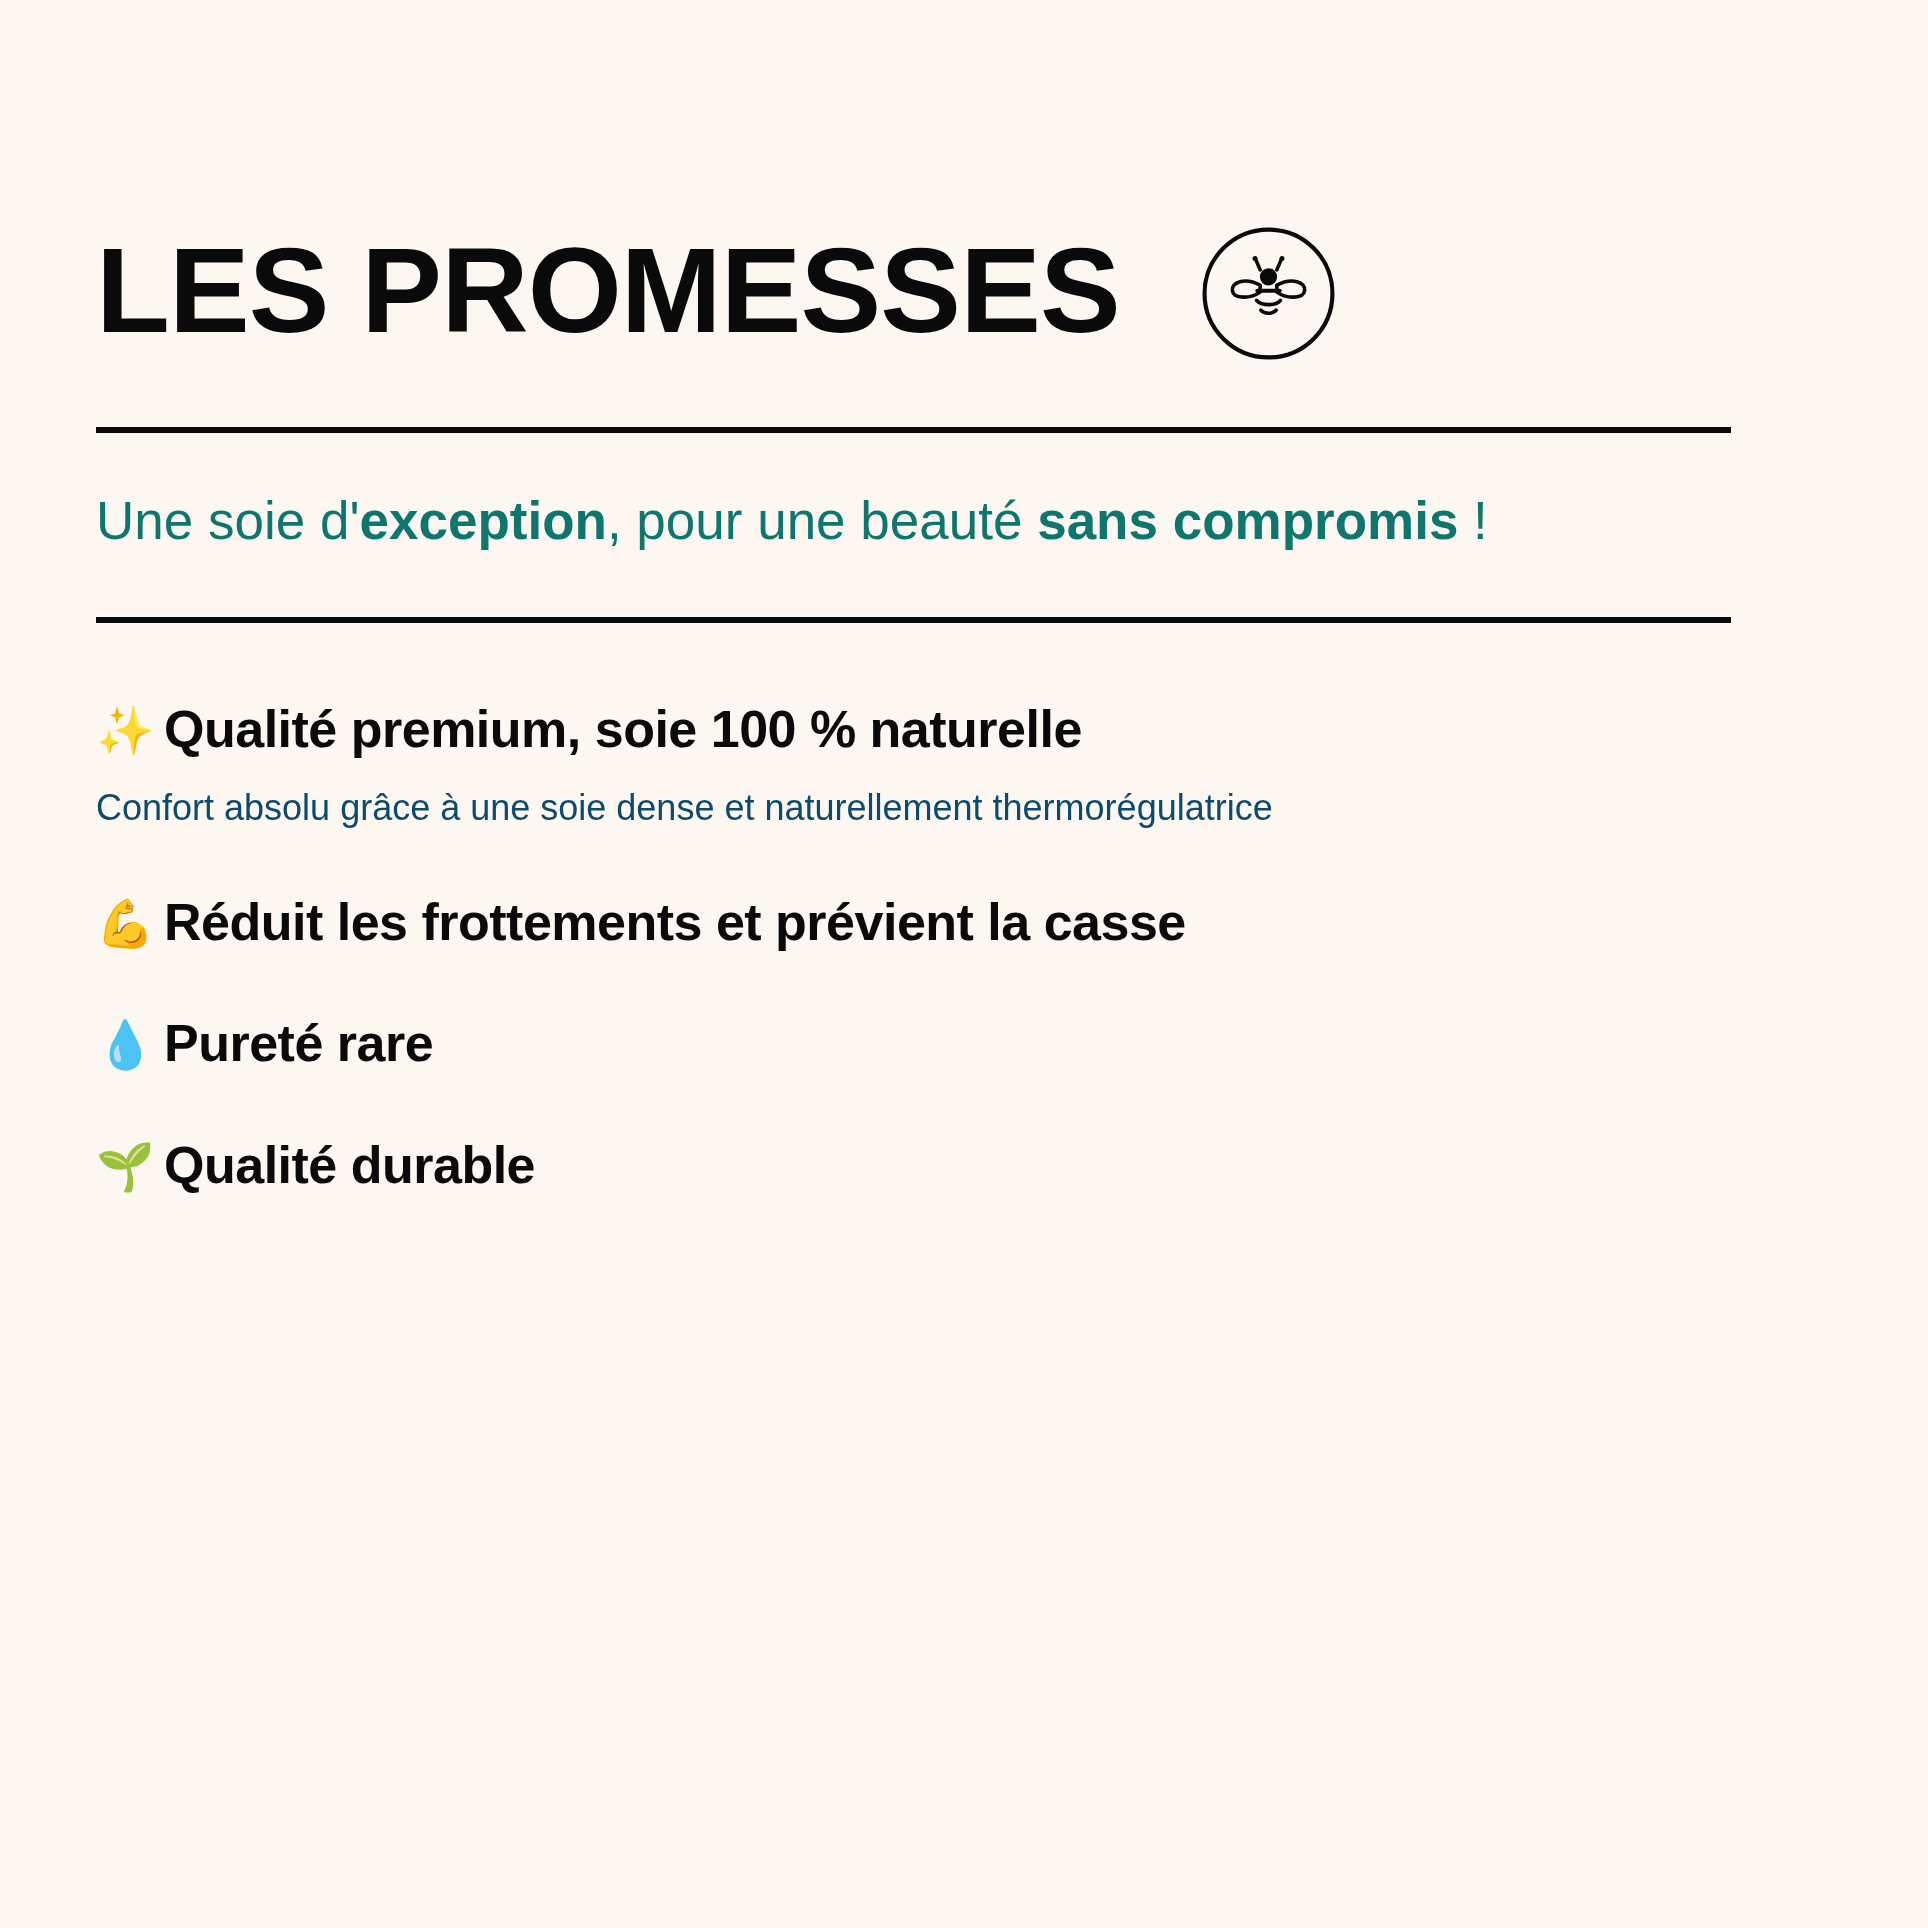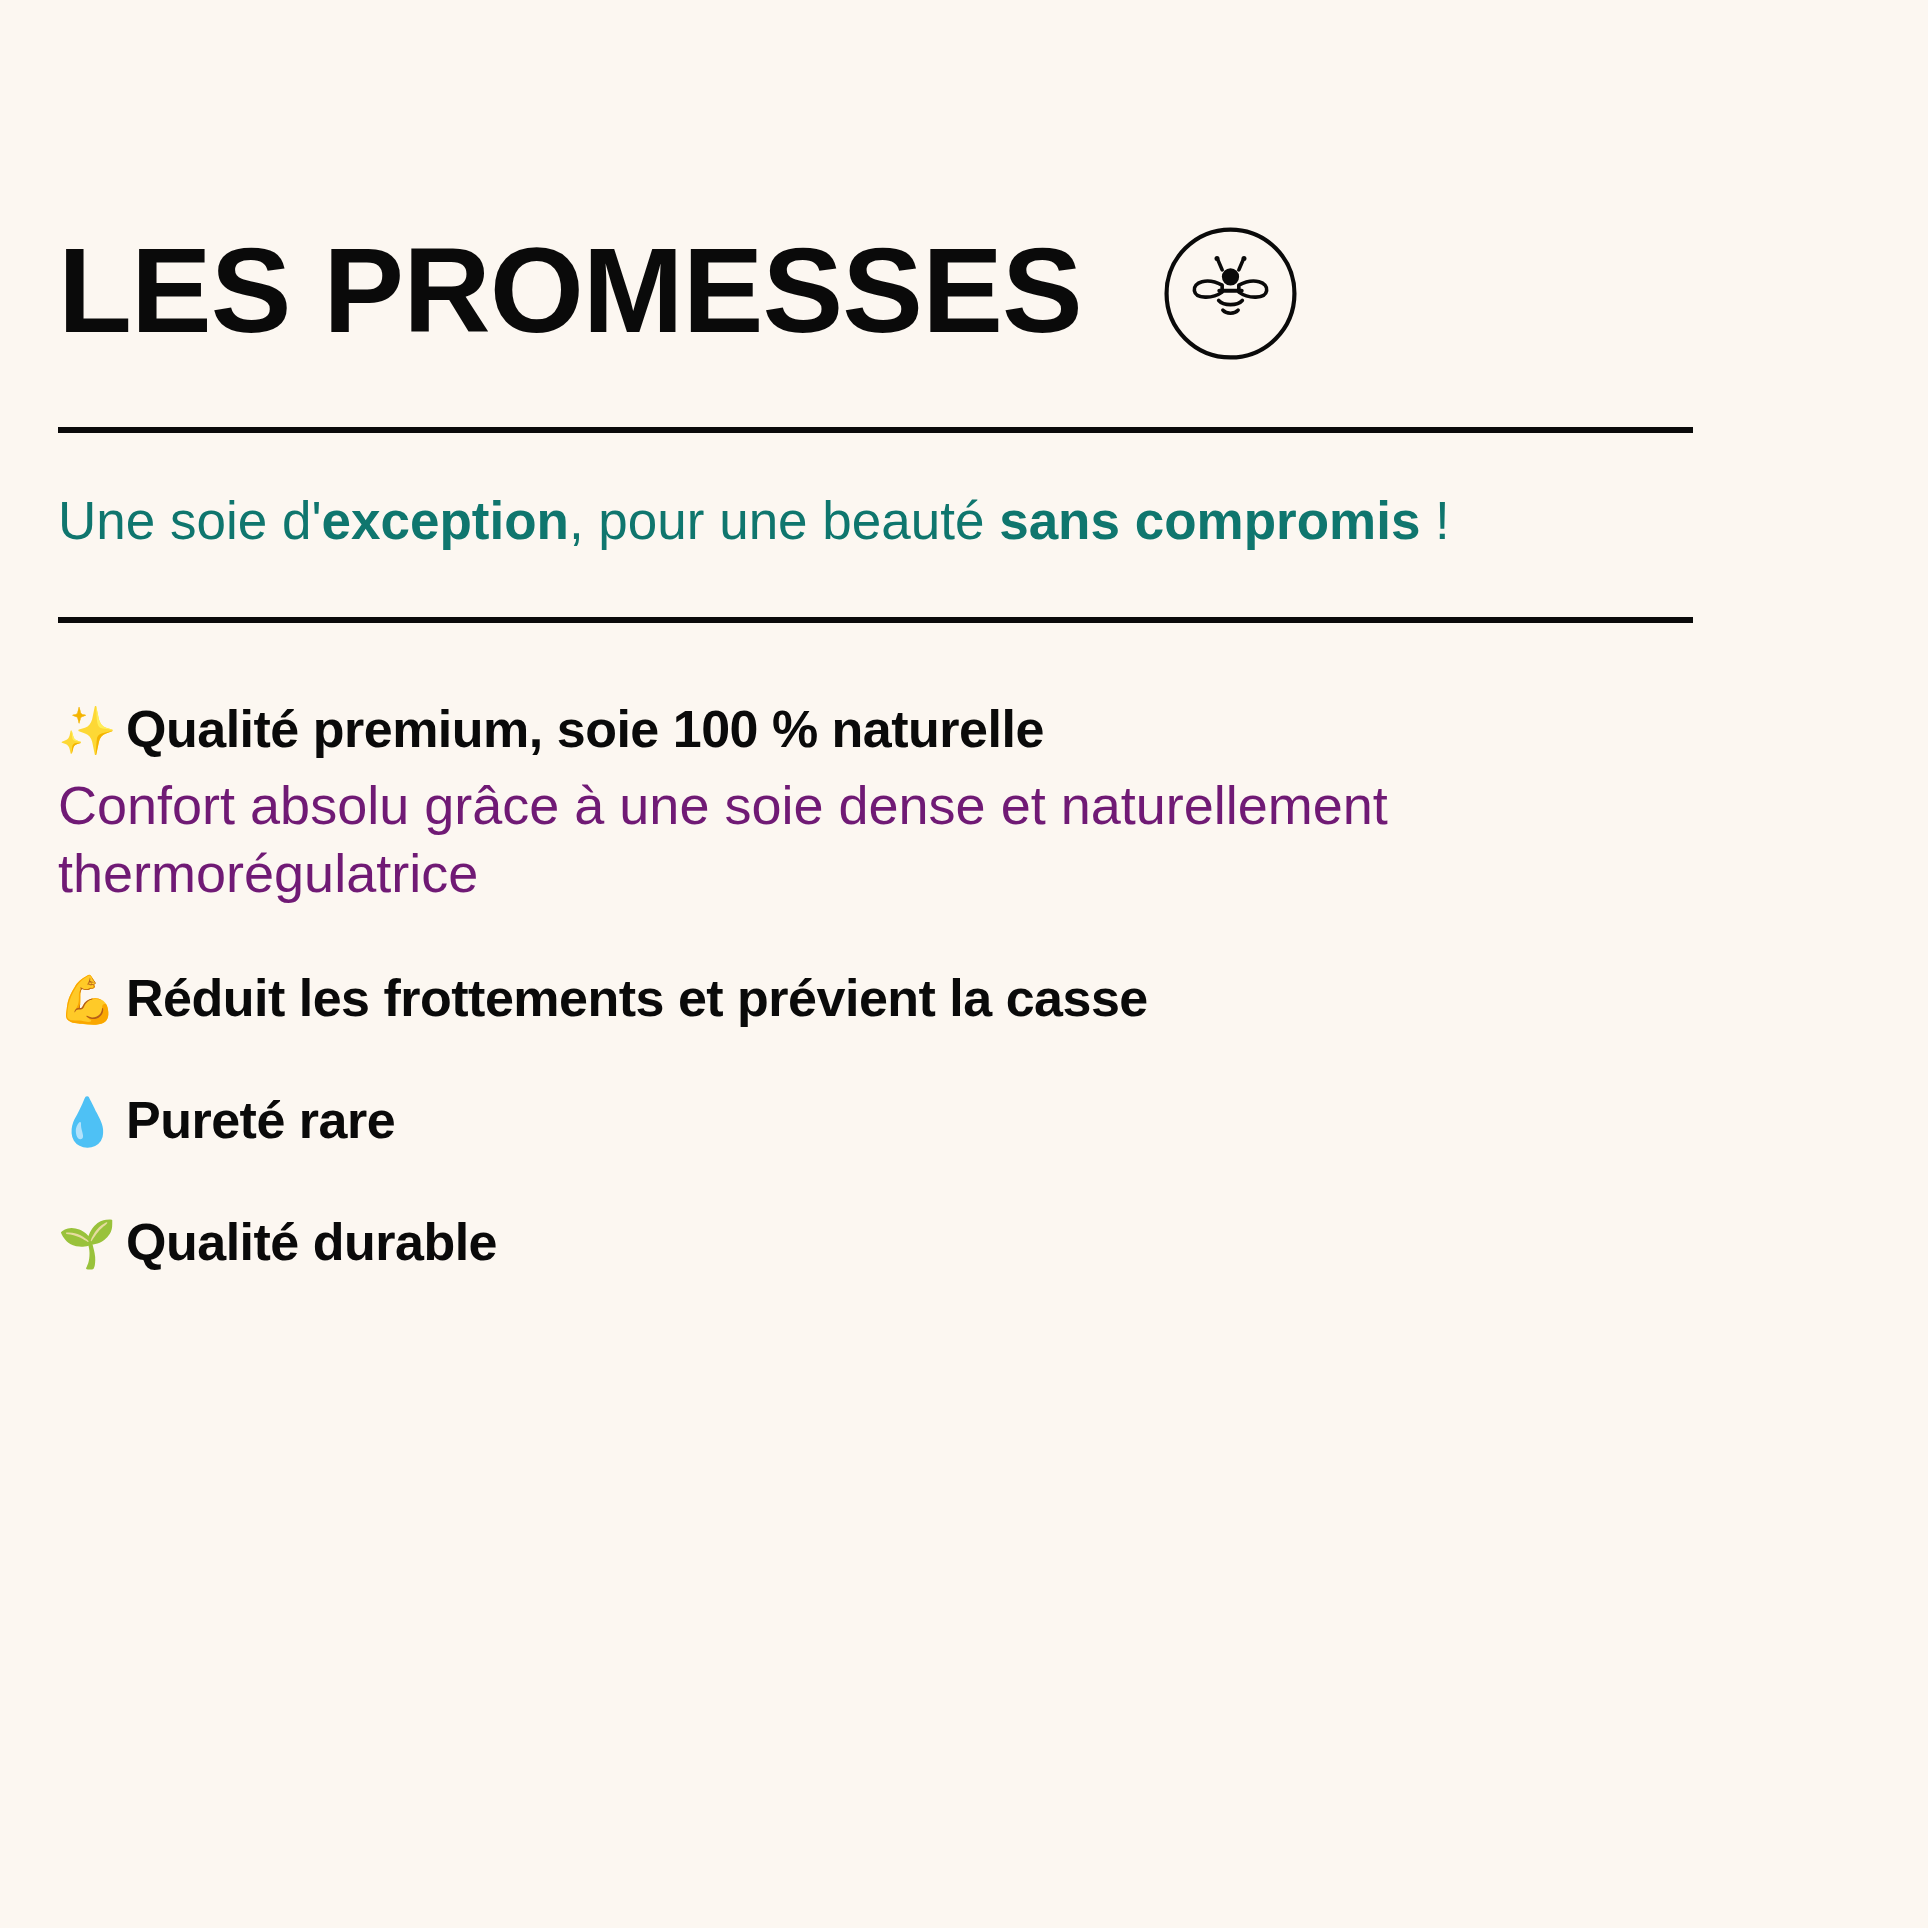--- a/index.html
+++ b/index.html
@@ -13,21 +13,21 @@
     font-family: "Liberation Sans", sans-serif;
     color: #111111;
     overflow: hidden;
   }
 
   .page {
     position: relative;
     width: 1928px;
     height: 1928px;
     box-sizing: border-box;
-    padding: 0 58px;
+    padding: 0 96px;
   }
 
   
   .header-row {
     display: flex;
     align-items: center;
     padding-top: 218px;
   }
   .title {
     font-family: "Liberation Sans", sans-serif;
@@ -93,24 +93,24 @@
   .promise-emoji {
     flex: 0 0 auto;
     font-size: 47px;
     width: 68px;
     line-height: 1;
   }
   .promise-title {
     flex: 1 1 auto;
   }
   .promise-desc {
-    font-size: 54px;
+    font-size: 36px;
     line-height: 1.26;
-    color: #701a75;
-    margin-top: 11px;
+    color: #0c4a6e;
+    margin-top: 25px;
     max-width: 1601px;
     font-weight: normal;
   }
 </style>
 </head>
 <body>
 
 <div class="page">
 
   <div class="header-row">

